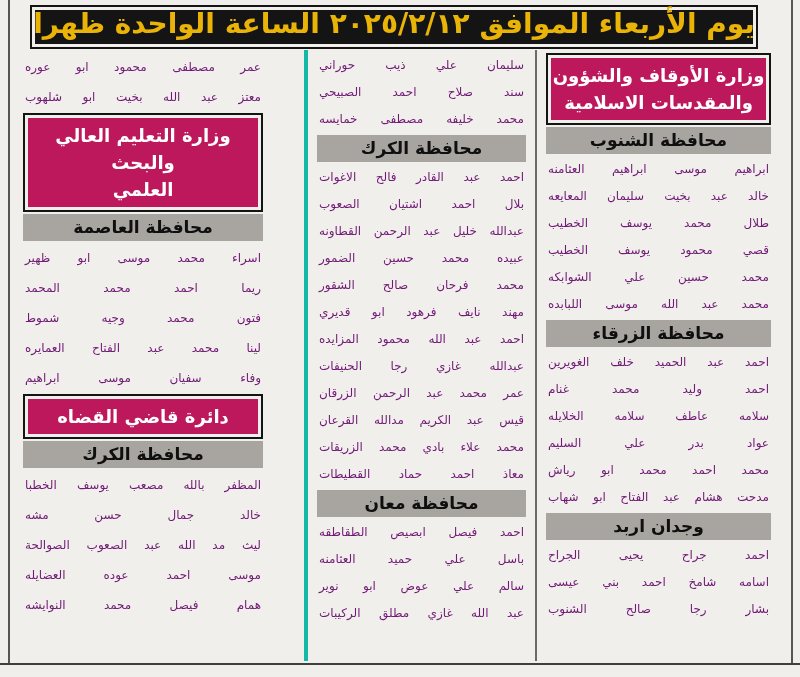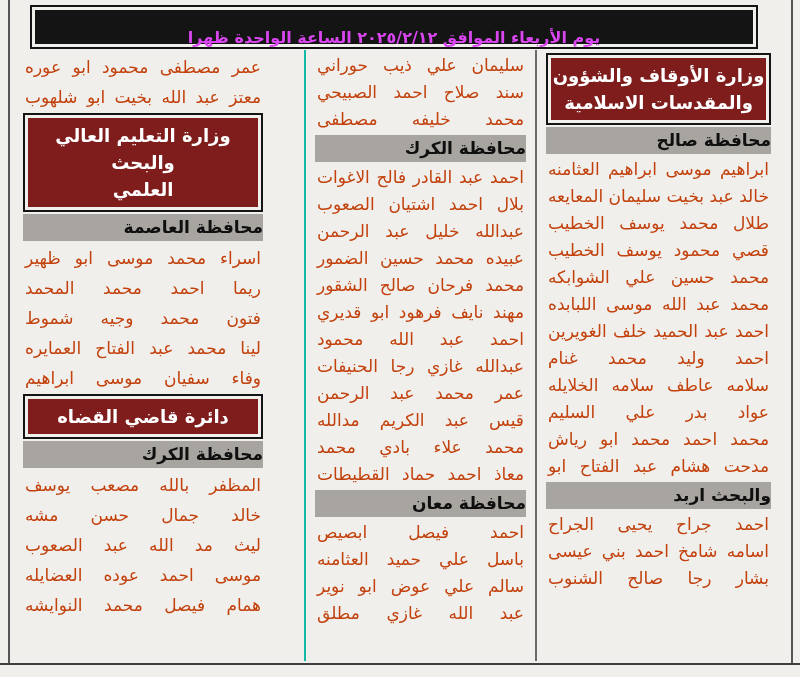--- a/index.html
+++ b/index.html
@@ -8,44 +8,44 @@
     font-family:"DejaVu Sans",sans-serif;overflow:hidden;margin:0 auto;
   }
   .edge-line{position:absolute;top:0;bottom:14px;width:2px;background:#555;}
   .edge-left{left:8px;}
   .edge-right{right:7px;}
   .bottom-rule{position:absolute;left:0;right:0;bottom:12px;height:2px;background:#3f3f3f;}
   .banner{
     position:absolute;top:5px;right:42px;left:30px;height:40px;
     background:#141414;border:2px solid #141414;
     box-shadow:inset 0 0 0 3px #f1efec;
-    color:#d946ef;font-weight:bold;font-size:16px;
-    display:flex;align-items:flex-end;justify-content:center;direction:rtl;
+    color:#eab308;font-weight:bold;font-size:28px;
+    display:flex;align-items:flex-start;justify-content:center;direction:rtl;
   }
   .columns{
     position:absolute;top:50px;right:20px;left:14px;bottom:16px;
     display:flex;direction:rtl;
   }
   .col{box-sizing:border-box;padding:2px 9px;}
   .col-right{flex:0 0 243px;}
-  .col-middle{flex:1;border-right:2px solid #6a6a6a;border-left:2px solid #14b8a6;margin-left:32px;}
+  .col-middle{flex:1;border-right:2px solid #6a6a6a;border-left:4px solid #14b8a6;margin-left:32px;}
   .col-left{flex:0 0 258px;}
   .ministry-box{
-    background:#7f1d1d;border:2px solid #141414;
+    background:#be185d;border:2px solid #141414;
     box-shadow:inset 0 0 0 3px #f1efec;
     color:#ffffff;font-weight:bold;text-align:center;
     font-size:18px;padding:7px 4px;margin:1px 0 0;direction:rtl;
   }
   .ministry-line{line-height:27px;}
   .gov-bar{
     background:#a8a5a0;color:#0f0f0f;font-weight:bold;font-size:17px;
-    height:27px;line-height:27px;margin:2px 0;direction:rtl;
+    text-align:center;height:27px;line-height:27px;margin:2px 0;direction:rtl;
   }
   .name-row{
-    color:#c2410c;font-size:17px;direction:rtl;
+    color:#701a75;font-size:12px;direction:rtl;
     text-align:justify;text-align-last:justify;-moz-text-align-last:justify;
     height:27px;line-height:27px;overflow:hidden;padding:0 2px;
   }
   .col-middle .name-row{height:27px;line-height:27px;}
   .col-left .name-row{height:30px;line-height:30px;}
 </style>
 </head>
 <body>
 
 <div class="page">
@@ -56,34 +56,35 @@
   <div class="banner">
     <span>يوم الأربعاء الموافق ٢٠٢٥/٢/١٢ الساعة الواحدة ظهرا</span>
   </div>
 
   <div class="columns">
     <div class="col col-right">
         <div class="ministry-box">
           <div class="ministry-line">وزارة الأوقاف والشؤون</div>
           <div class="ministry-line">والمقدسات الاسلامية</div>
         </div>
-        <div class="gov-bar">محافظة صالح</div>
+        <div class="gov-bar">محافظة الشنوب</div>
         <div class="name-row">ابراهيم موسى ابراهيم العثامنه</div>
         <div class="name-row">خالد عبد بخيت سليمان المعايعه</div>
         <div class="name-row">طلال محمد يوسف الخطيب</div>
         <div class="name-row">قصي محمود يوسف الخطيب</div>
         <div class="name-row">محمد حسين علي الشوابكه</div>
         <div class="name-row">محمد عبد الله موسى اللبابده</div>
+        <div class="gov-bar">محافظة الزرقاء</div>
         <div class="name-row">احمد عبد الحميد خلف الغويرين</div>
         <div class="name-row">احمد وليد محمد غنام</div>
         <div class="name-row">سلامه عاطف سلامه الخلايله</div>
         <div class="name-row">عواد بدر علي السليم</div>
         <div class="name-row">محمد احمد محمد ابو رياش</div>
         <div class="name-row">مدحت هشام عبد الفتاح ابو شهاب</div>
-        <div class="gov-bar">والبحث اربد</div>
+        <div class="gov-bar">وجدان اربد</div>
         <div class="name-row">احمد جراح يحيى الجراح</div>
         <div class="name-row">اسامه شامخ احمد بني عيسى</div>
         <div class="name-row">بشار رجا صالح الشنوب</div>
       </div>
     <div class="col col-middle">
         <div class="name-row">سليمان علي ذيب حوراني</div>
         <div class="name-row">سند صلاح احمد الصبيحي</div>
         <div class="name-row">محمد خليفه مصطفى خمايسه</div>
         <div class="gov-bar">محافظة الكرك</div>
         <div class="name-row">احمد عبد القادر فالح الاغوات</div>

